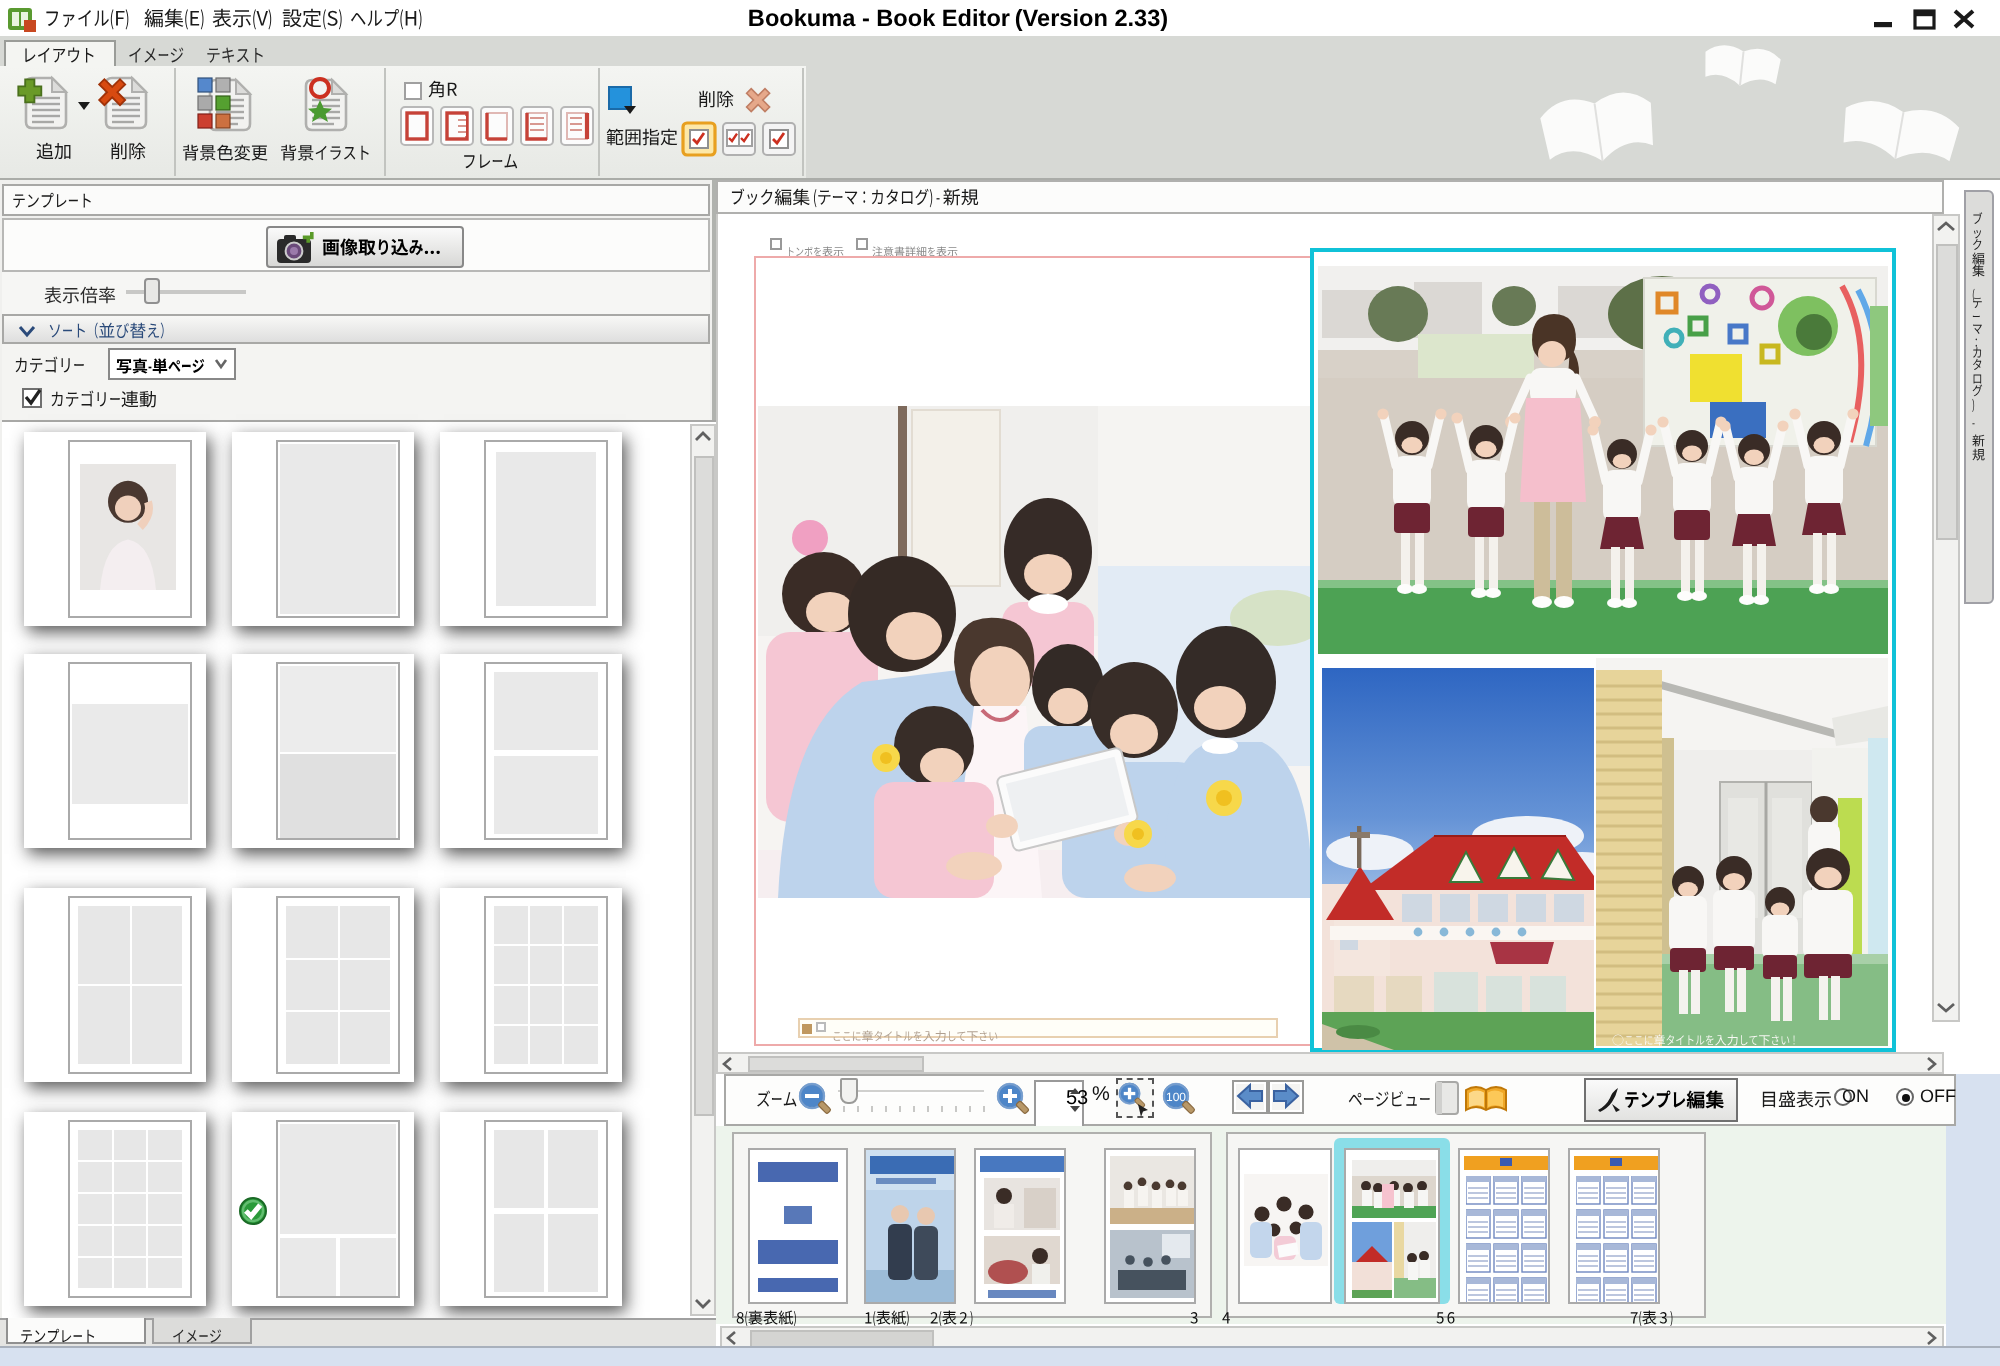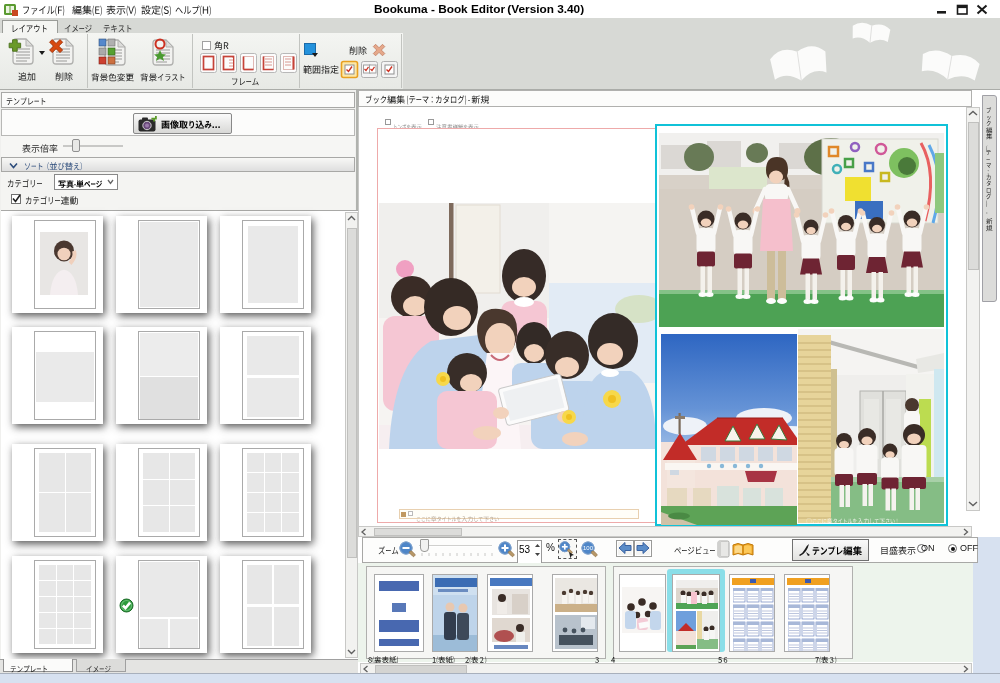--- a/index.html
+++ b/index.html
@@ -54,21 +54,21 @@
     <div style="position:absolute;left:175.0px;top:3.5px;"><svg width="36.3" height="12.5" style="overflow:visible">
         <g transform="translate(0,8.80)" fill="#1a1a1a">
           <path transform="translate(0.00,0) scale(0.00820,-0.01000)" d="M62 282Q82 298 97 313Q113 329 133 348Q151 366 175 394Q198 422 225 455Q253 488 280 521Q307 554 330 582Q370 629 409 634Q448 640 499 591Q529 563 566 526Q602 488 639 451Q675 413 704 382Q738 346 780 301Q822 255 866 208Q910 161 948 119L879 46Q844 90 804 136Q764 183 726 227Q688 272 656 308Q634 332 607 361Q580 391 553 420Q526 449 502 473Q479 498 463 513Q434 542 415 539Q397 537 371 506Q353 484 330 455Q307 425 282 393Q257 362 234 333Q211 304 194 283Q179 264 164 242Q148 221 137 206Z"></path>
           <path transform="translate(8.20,0) scale(0.00820,-0.01000)" d="M524 21Q527 33 529 48Q530 62 530 77Q530 87 530 121Q530 155 530 205Q530 254 530 312Q530 370 530 429Q530 487 530 538Q530 589 530 626Q530 663 530 676Q530 705 528 725Q526 744 525 750H617Q617 744 615 724Q613 704 613 676Q613 662 613 626Q613 591 613 540Q613 490 613 432Q613 375 613 319Q613 263 613 216Q613 168 613 137Q613 106 613 99Q660 121 713 157Q766 193 816 241Q867 289 905 345L952 277Q909 219 852 166Q794 113 732 71Q670 29 611 0Q599 -7 591 -13Q582 -19 577 -23ZM66 26Q129 71 173 135Q217 199 240 272Q251 306 257 357Q263 408 266 466Q269 523 269 577Q270 632 270 674Q270 696 268 714Q266 731 263 747H355Q354 741 353 730Q352 718 351 704Q350 690 350 675Q350 633 349 576Q348 520 345 458Q341 397 335 342Q330 287 319 250Q297 170 251 99Q204 28 141 -25Z"></path>
           <path transform="translate(16.40,0) scale(0.00820,-0.01000)" d="M805 718Q805 691 825 672Q844 652 871 652Q899 652 918 672Q938 691 938 718Q938 746 918 765Q899 785 871 785Q844 785 825 765Q805 746 805 718ZM759 718Q759 749 775 775Q790 800 815 815Q840 831 871 831Q902 831 928 815Q953 800 968 775Q984 749 984 718Q984 687 968 662Q953 637 928 622Q902 606 871 606Q840 606 815 622Q790 637 775 662Q759 687 759 718ZM846 651Q841 641 838 628Q834 616 831 601Q823 562 810 514Q797 466 779 416Q760 365 736 318Q712 271 682 232Q636 174 580 124Q524 74 452 34Q380 -6 288 -35L220 40Q318 64 389 100Q461 136 515 181Q569 227 610 280Q646 326 673 383Q699 441 717 500Q735 558 741 606Q727 606 688 606Q649 606 596 606Q543 606 485 606Q428 606 375 606Q322 606 283 606Q244 606 230 606Q200 606 175 605Q150 604 130 603V692Q144 690 161 688Q178 687 196 686Q214 685 230 685Q242 685 273 685Q304 685 346 685Q389 685 437 685Q486 685 533 685Q581 685 623 685Q664 685 693 685Q722 685 732 685Q743 685 757 686Q771 687 785 690Z"></path>
           <path transform="translate(24.60,0) scale(0.00660,-0.01000)" d="M239 -196Q170 -84 131 40Q92 163 92 311Q92 458 131 582Q170 706 239 818L295 792Q231 685 199 562Q168 438 168 311Q168 183 199 60Q231 -64 295 -171Z"></path>
           <path transform="translate(26.83,0) scale(0.01000,-0.01000)" d="M101 0V733H193V426H535V733H628V0H535V346H193V0Z"></path>
           <path transform="translate(34.11,0) scale(0.00660,-0.01000)" d="M99 -196 42 -171Q107 -64 139 60Q171 183 171 311Q171 438 139 562Q107 685 42 792L99 818Q169 706 208 582Q246 458 246 311Q246 163 208 40Q169 -84 99 -196Z"></path>
         </g>
       </svg></div>
-    <div class="abs" style="left:0;top:2px;width:958px;text-align:center;font-size:11.8px;font-weight:bold;color:#000;font-family:&quot;Liberation Sans&quot;,sans-serif">Bookuma - Book Editor (Version 3.40)</div>
+    <div class="abs" style="left:0;top:2px;width:958px;text-align:center;font-size:11.8px;font-weight:bold;color:#000;font-family:&quot;Liberation Sans&quot;,sans-serif">Bookuma - Book Editor (Version 2.33)</div>
     <svg style="position:absolute;left:936px;top:5px;overflow:visible;" width="14" height="10">
       <rect x="1" y="6" width="9" height="2.6" fill="#1a1a1a"></rect>
     </svg>
     <svg style="position:absolute;left:956px;top:4px;overflow:visible;" width="14" height="11">
       <rect x="1.5" y="1.5" width="9.5" height="8.5" fill="none" stroke="#1a1a1a" stroke-width="1.6"></rect>
       <rect x="1.5" y="1.5" width="9.5" height="2.6" fill="#1a1a1a"></rect>
     </svg>
     <svg style="position:absolute;left:976px;top:4px;overflow:visible;" width="14" height="11">
       <path d="M1.5,1.5 L10.5,9.5 M10.5,1.5 L1.5,9.5" stroke="#1a1a1a" stroke-width="2"></path>
     </svg>
@@ -1039,21 +1039,21 @@
     <div class="abs" style="left:420px;top:539px;width:9px;height:13px;background:#f2f2f0;border:1px solid #9a9a98;border-radius:1px 1px 4px 4px"></div>
     <svg style="position:absolute;left:498px;top:541px;overflow:visible;" width="20" height="20">
       <g transform="scale(1.0)">
     <circle cx="7" cy="7" r="6" fill="#4e86c8" stroke="#2a5a94" stroke-width="1"></circle>
     <circle cx="7" cy="7" r="6" fill="none" stroke="#88aedc" stroke-width="1.2" stroke-opacity="0.8"></circle>
     <rect x="10.8" y="9.8" width="6.5" height="3" rx="1" transform="rotate(45 12 11)" fill="#b89868" stroke="#8a6a40" stroke-width="0.6"></rect>
         <rect x="3.5" y="6" width="7" height="2" fill="#fff"></rect>
         <rect x="6" y="3.5" width="2" height="7" fill="#fff"></rect>
       </g>
     </svg>
-    <div class="abs" style="left:517px;top:540px;width:25px;height:34px;background:#fff;border:1px solid #999;font-size:10px;line-height:18px;padding-left:1px">53</div>
+    <div class="abs" style="left:517px;top:540px;width:25px;height:34px;background:#fff;border:1px solid #999;font-size:10px;line-height:18px;padding-left:15px">53</div>
     <svg style="position:absolute;left:533px;top:542px;overflow:visible;" width="9" height="16">
       <path d="M4.5,2 L7,5 L2,5 Z" fill="#444"></path>
       <path d="M4.5,14 L2,11 L7,11 Z" fill="#444"></path>
     </svg>
     <div class="abs" style="left:546px;top:542px;font-size:10px;color:#111">%</div>
     <div class="abs" style="left:558px;top:539px;width:19px;height:20px;background:#f8f8f6;border:1px dashed #555"></div>
     <svg style="position:absolute;left:559px;top:541px;overflow:visible;" width="17" height="17">
       <g transform="scale(0.8235294117647058)">
     <circle cx="7" cy="7" r="6" fill="#4e86c8" stroke="#2a5a94" stroke-width="1"></circle>
     <circle cx="7" cy="7" r="6" fill="none" stroke="#88aedc" stroke-width="1.2" stroke-opacity="0.8"></circle>

